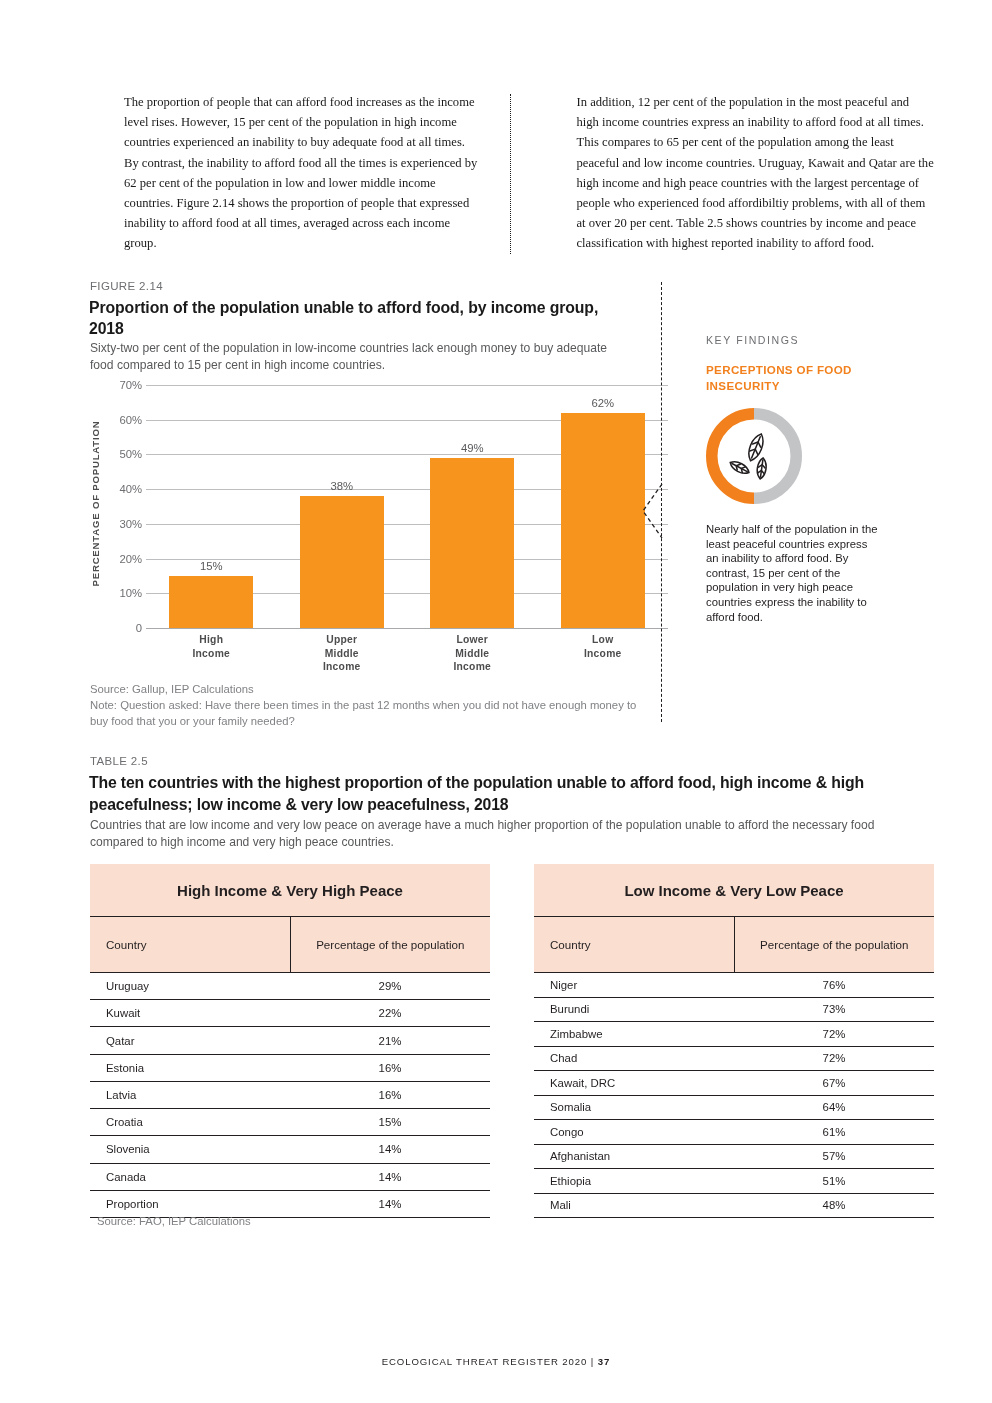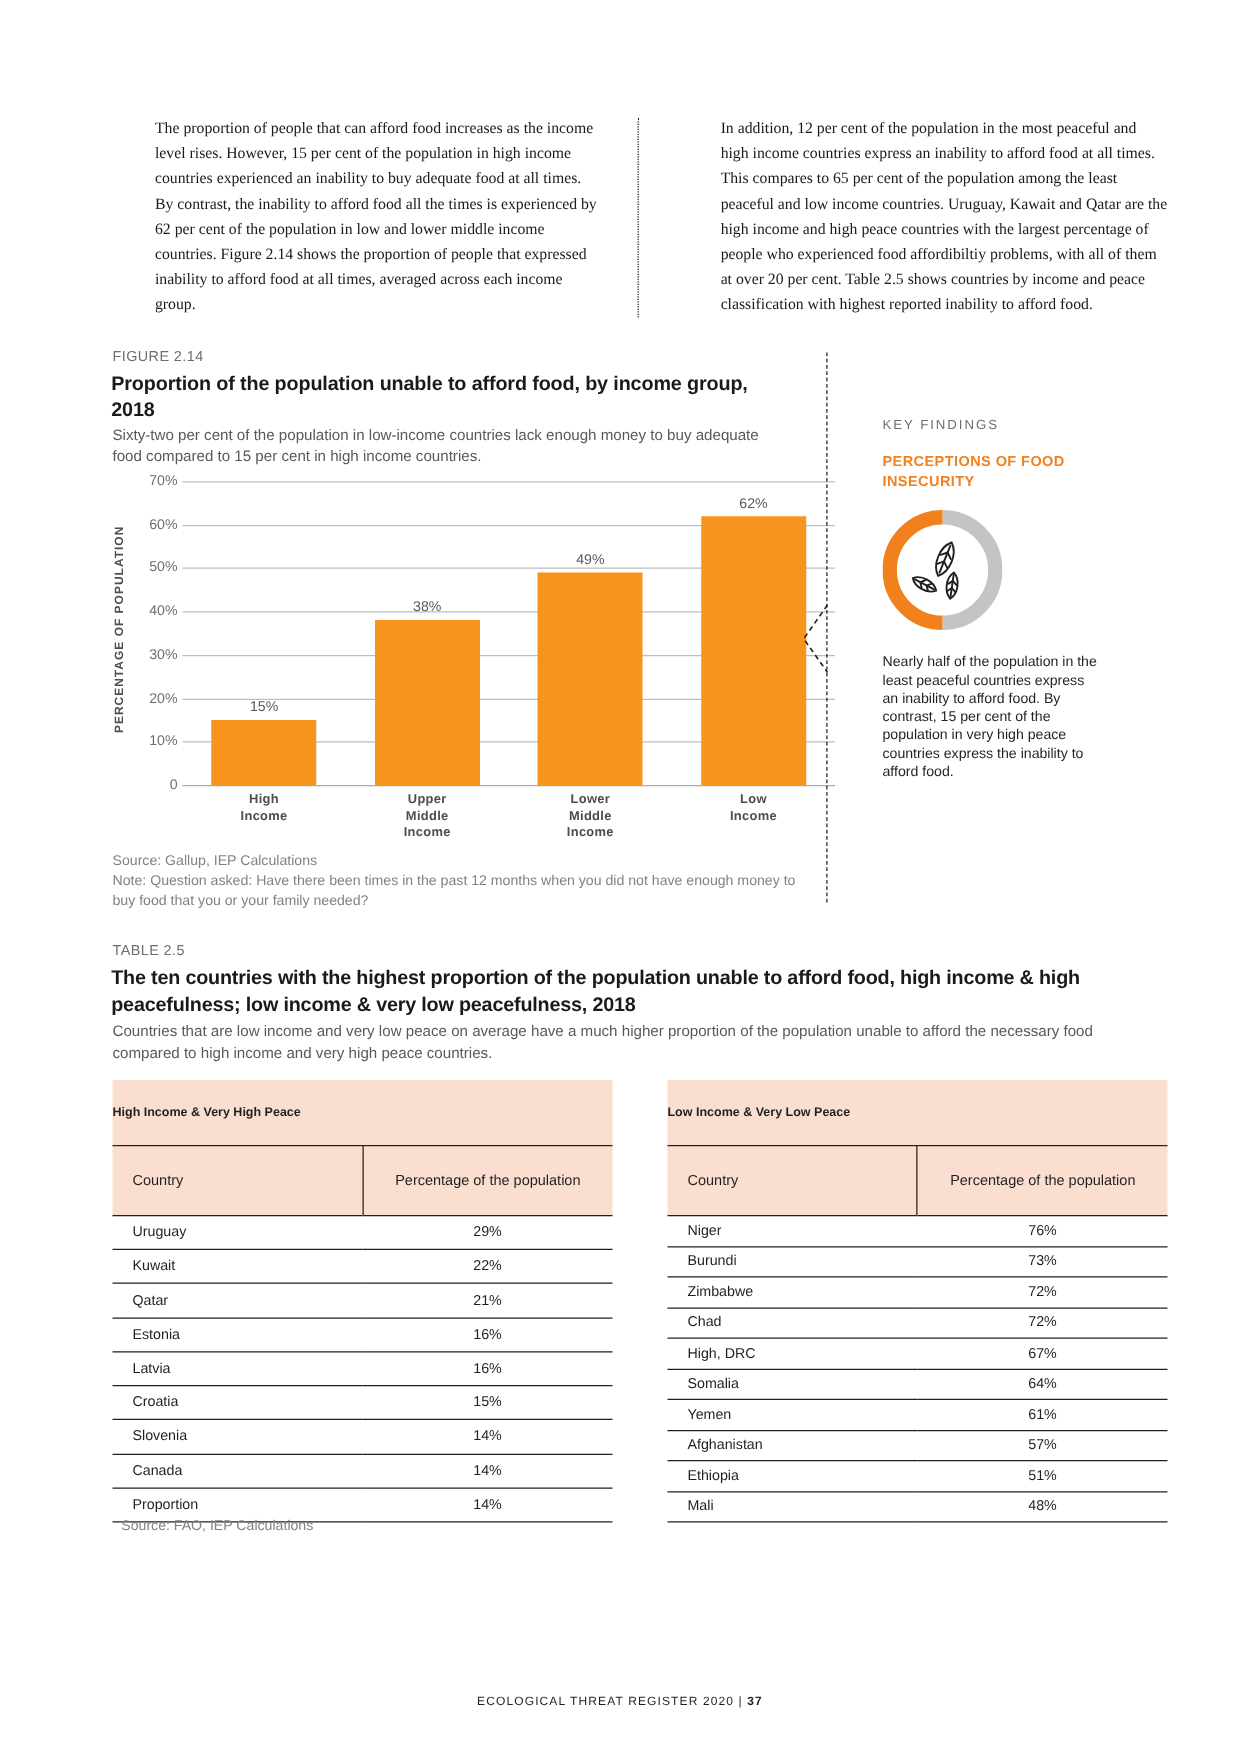--- a/index.html
+++ b/index.html
@@ -263,23 +263,23 @@
     width: 400px;
     border-collapse: collapse;
     table-layout: fixed;
   }
   table.t th, table.t td {
     padding: 0;
   }
   .t .grp th {
     background: #fadfd1;
     height: 52px;
-    text-align: left;
+    text-align: center;
     vertical-align: middle;
-    font-size: 10px;
+    font-size: 15px;
     font-weight: bold;
     color: #231f20;
   }
   .t .hdr th {
     background: #fadfd1;
     height: 55px;
     vertical-align: middle;
     font-size: 11.6px;
     font-weight: normal;
     color: #231f20;
@@ -525,29 +525,29 @@
           </tr>
           <tr>
             <td class="c1">Zimbabwe</td>
             <td class="c2">72%</td>
           </tr>
           <tr>
             <td class="c1">Chad</td>
             <td class="c2">72%</td>
           </tr>
           <tr>
-            <td class="c1">High, DRC</td>
+            <td class="c1">Kawait, DRC</td>
             <td class="c2">67%</td>
           </tr>
           <tr>
             <td class="c1">Somalia</td>
             <td class="c2">64%</td>
           </tr>
           <tr>
-            <td class="c1">Yemen</td>
+            <td class="c1">Congo</td>
             <td class="c2">61%</td>
           </tr>
           <tr>
             <td class="c1">Afghanistan</td>
             <td class="c2">57%</td>
           </tr>
           <tr>
             <td class="c1">Ethiopia</td>
             <td class="c2">51%</td>
           </tr>

